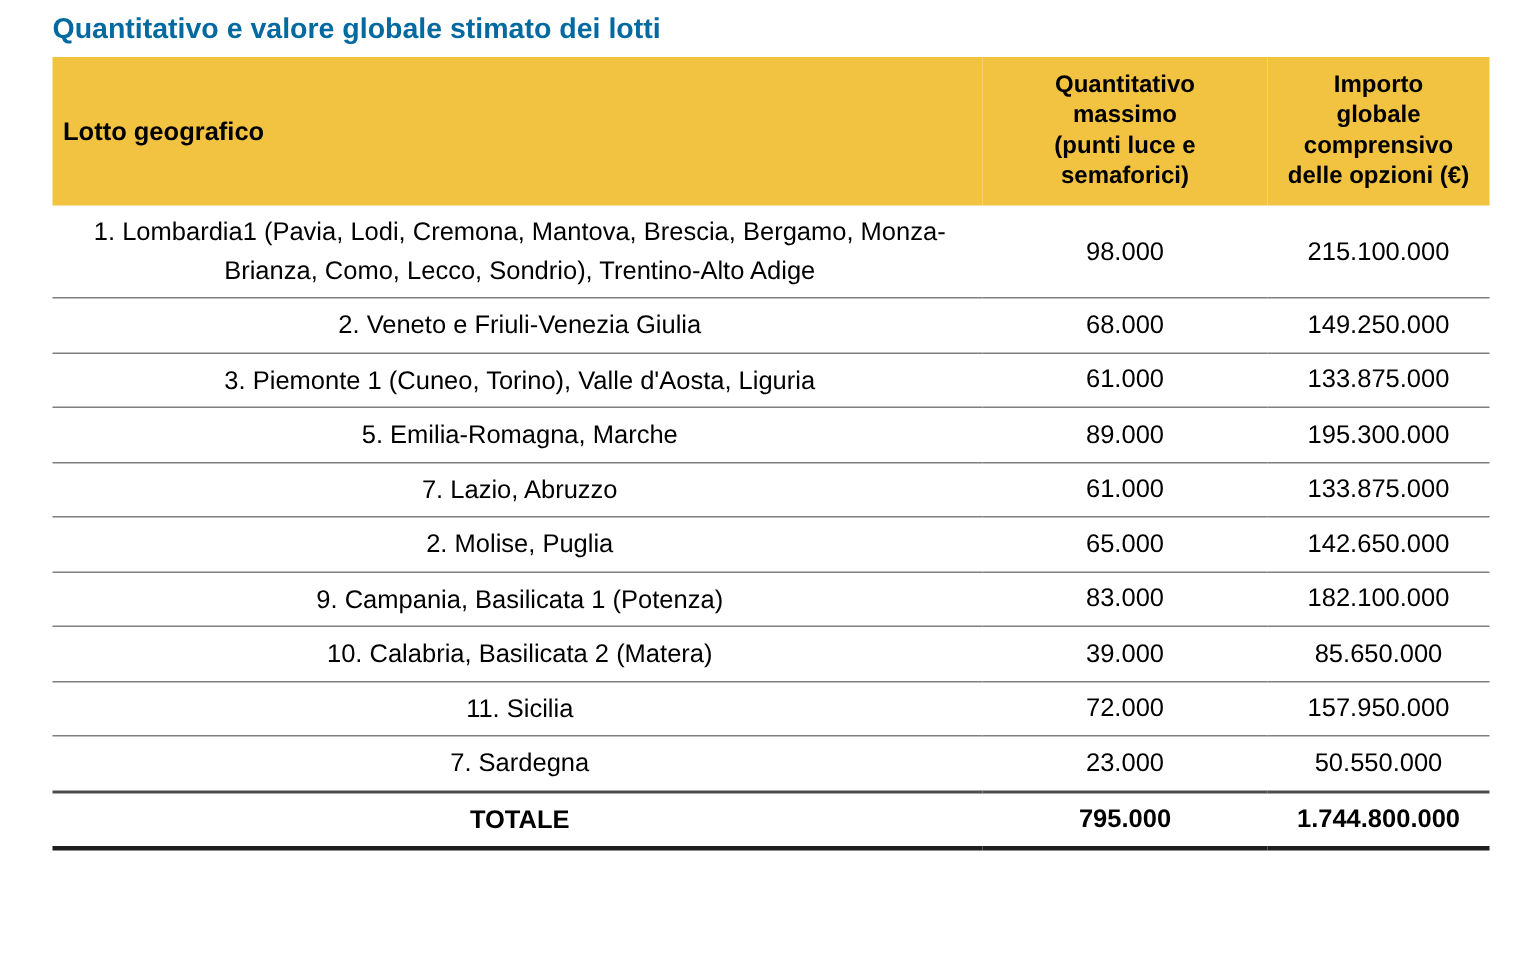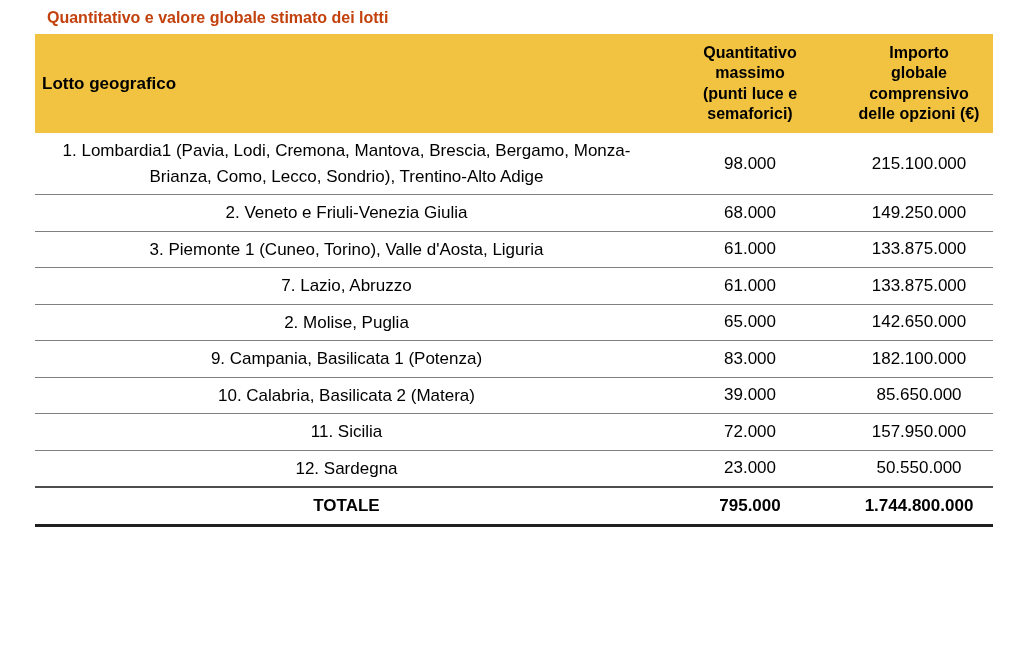--- a/index.html
+++ b/index.html
@@ -9,24 +9,24 @@
     width: 1024px;
     height: 650px;
     overflow: hidden;
     font-family: "Liberation Sans", "DejaVu Sans", sans-serif;
     color: #000000;
   }
   .page {
     padding: 9px 0 0 35px;
   }
   .doc-title {
-    font-size: 16px;
+    font-size: 19px;
     font-weight: bold;
-    margin: 0 0 7px 12px;
-    color: #c2410c;
+    margin: 0 0 7px 0;
+    color: #0369a1;
   }
   table.lots {
     border-collapse: collapse;
     table-layout: fixed;
     width: 958px;
     font-size: 17px;
   }
   thead th {
     background: var(--header_bg, #F2C340);
     font-weight: bold;
@@ -104,20 +104,25 @@
           <td class="c1">2. Veneto e Friuli-Venezia Giulia</td>
           <td class="c2">68.000</td>
           <td class="c3">149.250.000</td>
         </tr>
         <tr class="data-row">
           <td class="c1">3. Piemonte 1 (Cuneo, Torino), Valle d'Aosta, Liguria</td>
           <td class="c2">61.000</td>
           <td class="c3">133.875.000</td>
         </tr>
         <tr class="data-row">
+          <td class="c1">5. Emilia-Romagna, Marche</td>
+          <td class="c2">89.000</td>
+          <td class="c3">195.300.000</td>
+        </tr>
+        <tr class="data-row">
           <td class="c1">7. Lazio, Abruzzo</td>
           <td class="c2">61.000</td>
           <td class="c3">133.875.000</td>
         </tr>
         <tr class="data-row">
           <td class="c1">2. Molise, Puglia</td>
           <td class="c2">65.000</td>
           <td class="c3">142.650.000</td>
         </tr>
         <tr class="data-row">
@@ -129,21 +134,21 @@
           <td class="c1">10. Calabria, Basilicata 2 (Matera)</td>
           <td class="c2">39.000</td>
           <td class="c3">85.650.000</td>
         </tr>
         <tr class="data-row">
           <td class="c1">11. Sicilia</td>
           <td class="c2">72.000</td>
           <td class="c3">157.950.000</td>
         </tr>
         <tr class="data-row">
-          <td class="c1">12. Sardegna</td>
+          <td class="c1">7. Sardegna</td>
           <td class="c2">23.000</td>
           <td class="c3">50.550.000</td>
         </tr>
         <tr class="total-row">
         <td class="c1">TOTALE</td>
         <td class="c2">795.000</td>
         <td class="c3">1.744.800.000</td>
       </tr>
     </tbody>
   </table>

